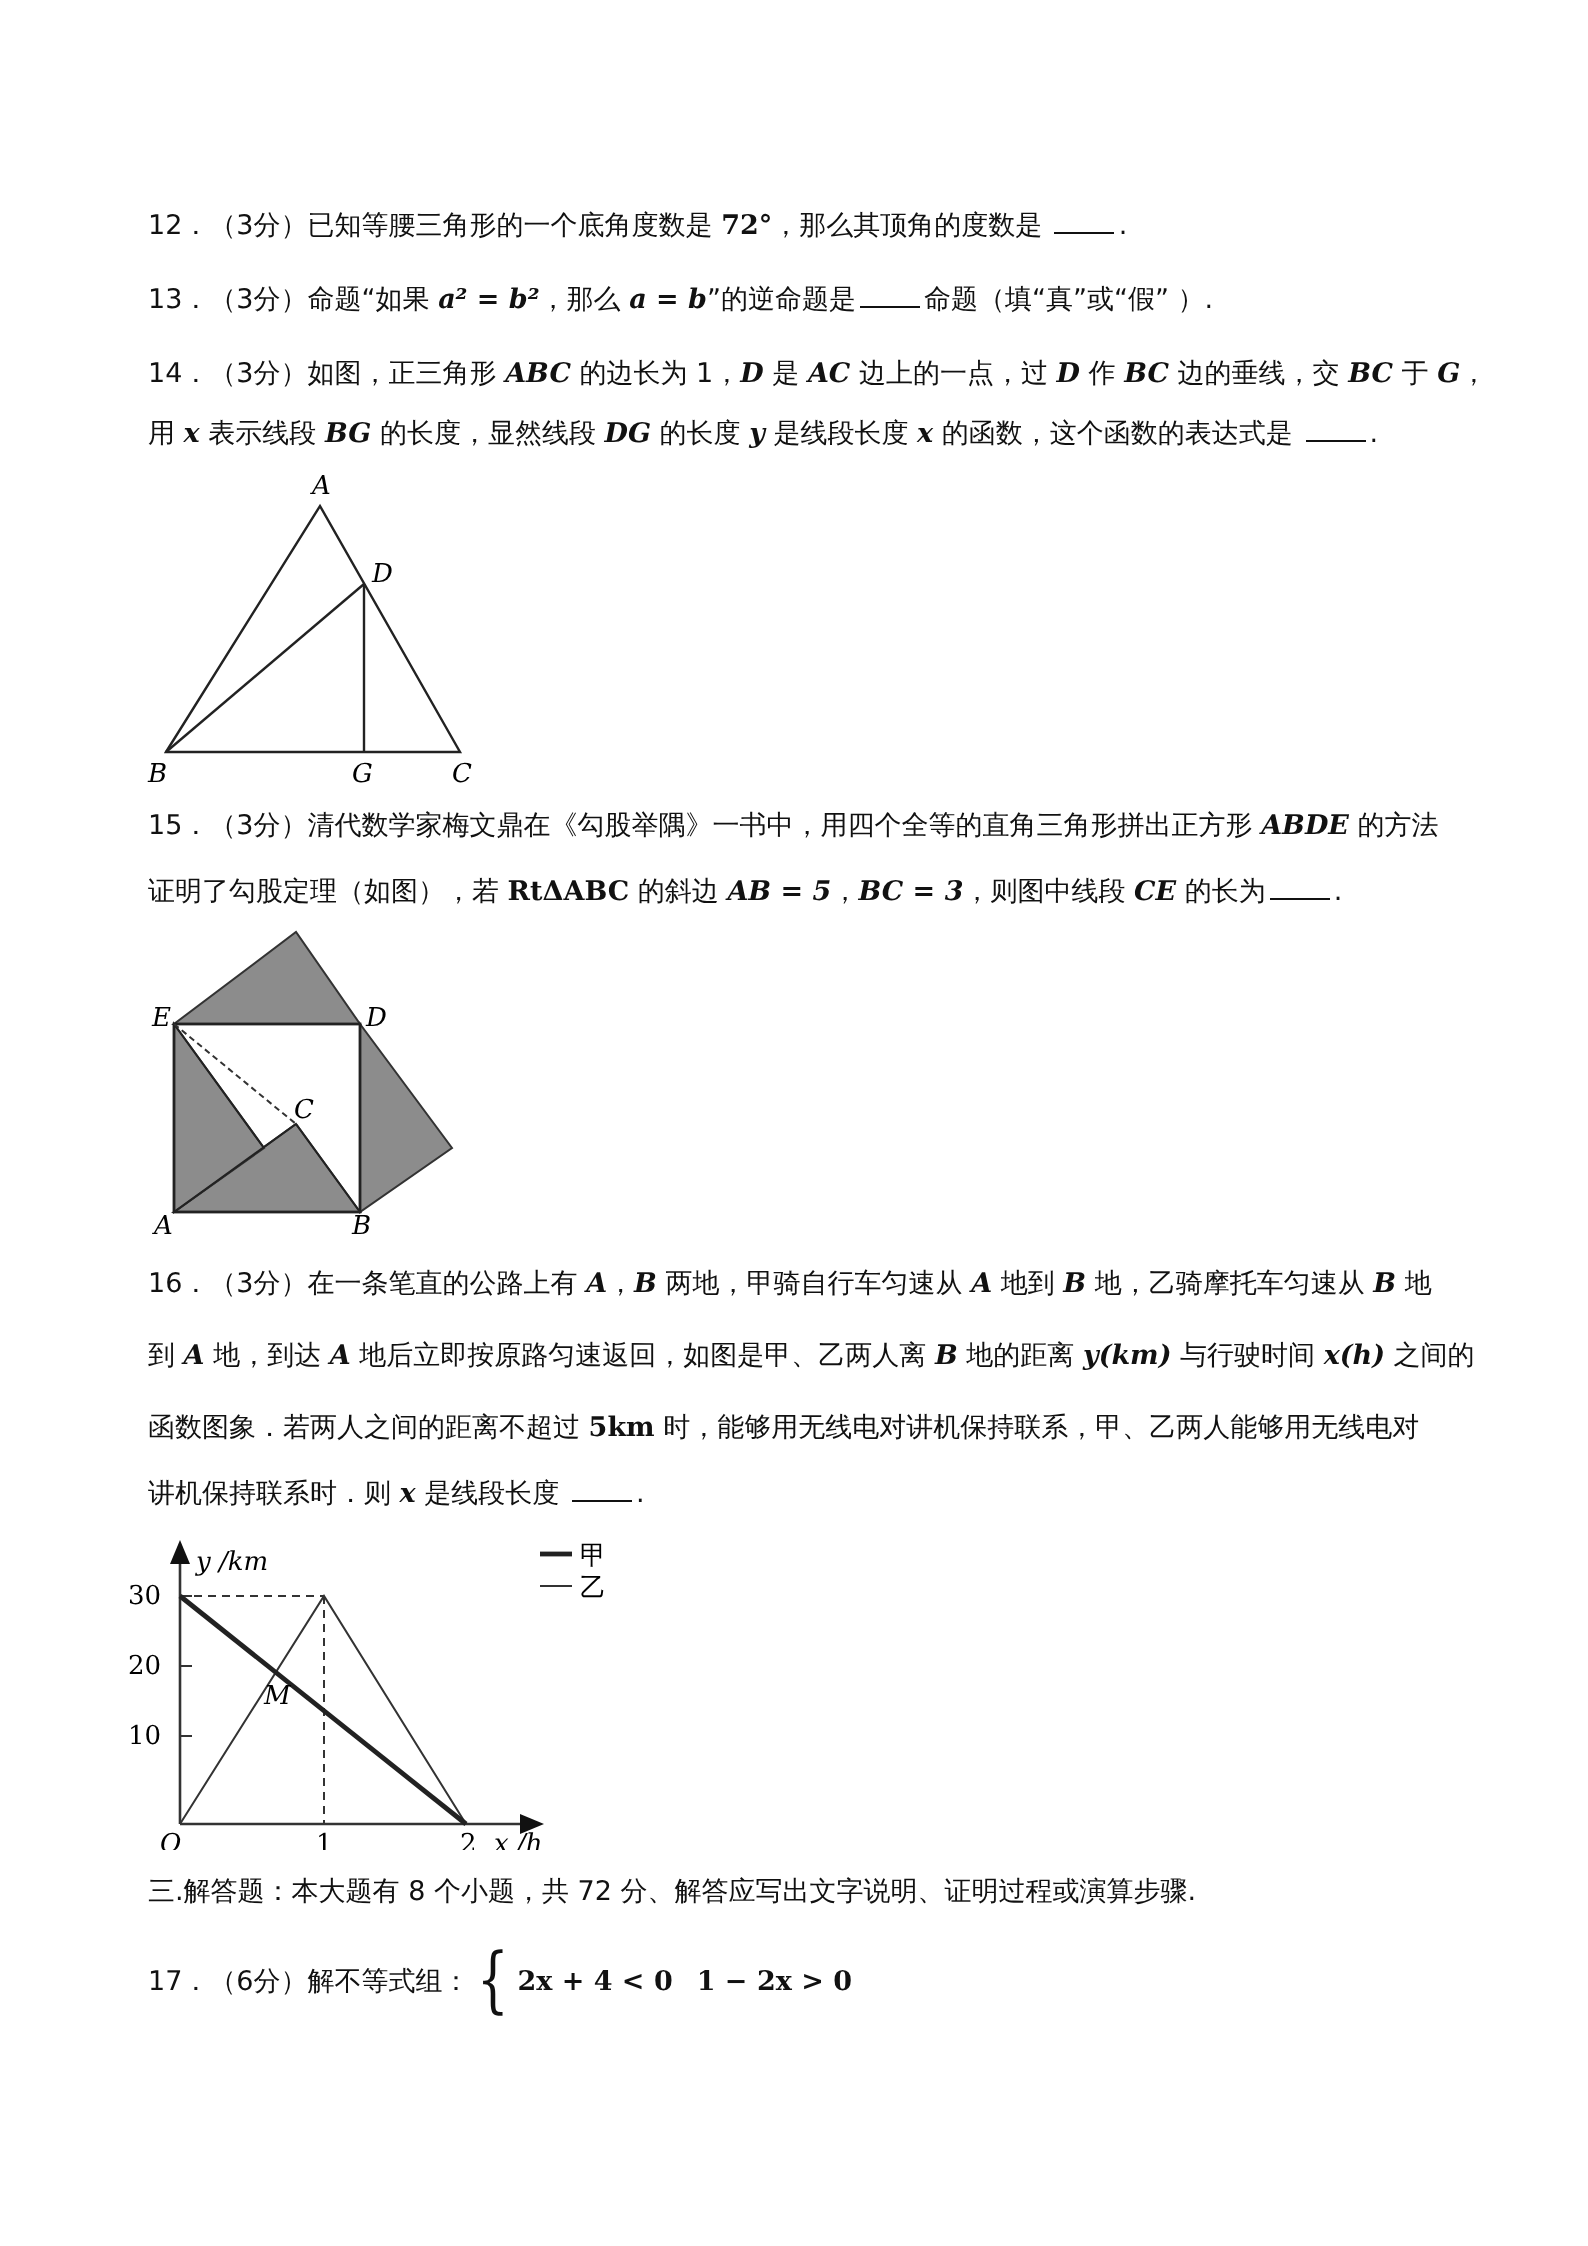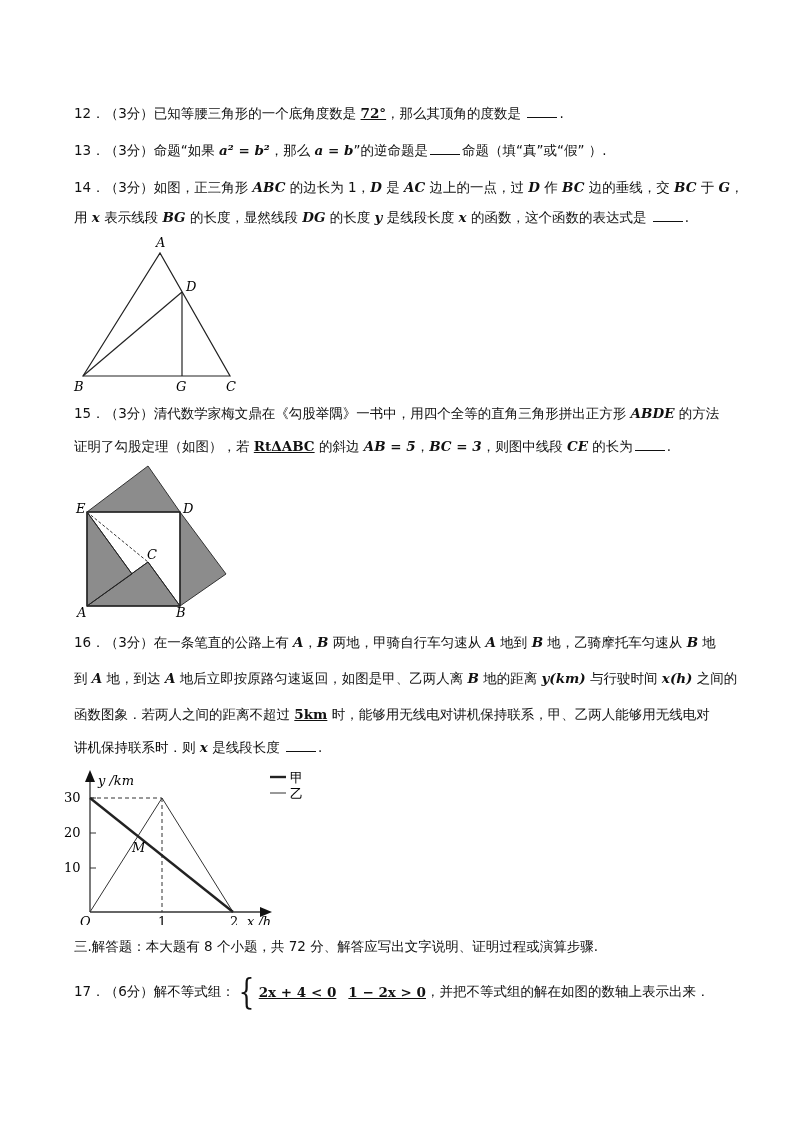--- a/index.html
+++ b/index.html
@@ -1,20 +1,20 @@
 <!DOCTYPE html>
 <html><head>
 <meta charset="utf-8">
 <style>
   html, body { margin: 0; padding: 0; background: #ffffff; }
   body { width: 794px; height: 1123px; position: relative; overflow: hidden;
          font-family: "DejaVu Sans", sans-serif; color: #111; font-size: 13.5px; }
   .line { position: absolute; left: 74px; white-space: nowrap; line-height: 20px; }
   .m { font-family: "DejaVu Serif", serif; font-style: italic; font-weight: bold; }
-  .mb { font-family: "DejaVu Serif", serif; font-weight: bold; text-decoration: underline; }
+  .mb { font-family: "DejaVu Serif", serif; font-weight: bold; }
   .blank { display: inline-block; width: 30px; border-bottom: 1px solid #111; height: 12px; vertical-align: baseline; margin: 0 2px; }
   .section { font-weight: normal; }
   svg text { font-family: "DejaVu Serif", serif; }
   .brace { display: inline-flex; align-items: center; vertical-align: middle; }
   .brace .b { font-size: 36px; font-family: "DejaVu Serif", serif; line-height: 36px; margin-right: 1px; transform: scaleX(0.7); }
   .brace .rows { display: flex; flex-direction: row; line-height: 19px; gap: 12px; }
 </style>
 </head>
 <body>
 
@@ -119,14 +119,14 @@
 
 <div class="line section" style="top:936px;">三.解答题：本大题有 8 个小题，共 72 分、解答应写出文字说明、证明过程或演算步骤.</div>
 
 <div class="line" style="top:972px; line-height:38px;">
   <span>17．（6分）解不等式组：</span><span class="brace">
       <span class="b">{</span>
       <span class="rows">
         <span class="mb">2x + 4 &lt; 0</span>
         <span class="mb">1 − 2x &gt; 0</span>
       </span>
-    </span><span>，并把不等式组的解在如图的数轴上表示出来．</span>
+    </span>
 </div>
 
 </body></html>

